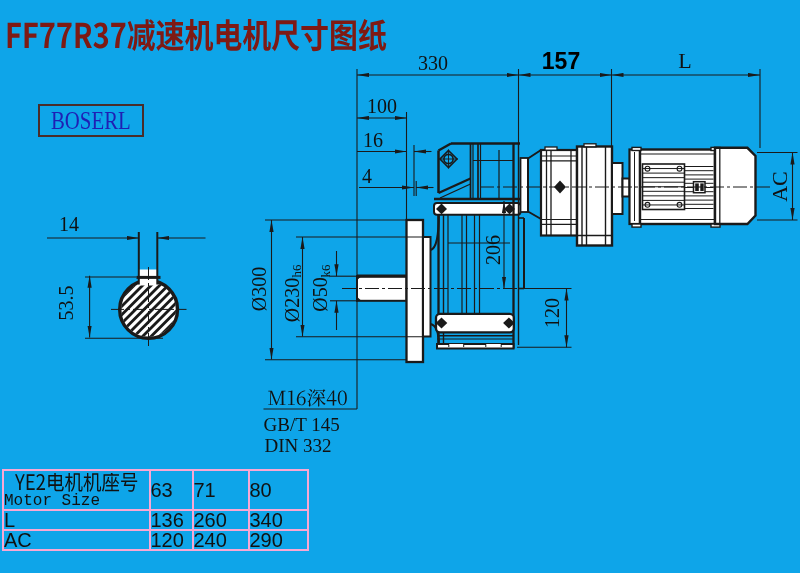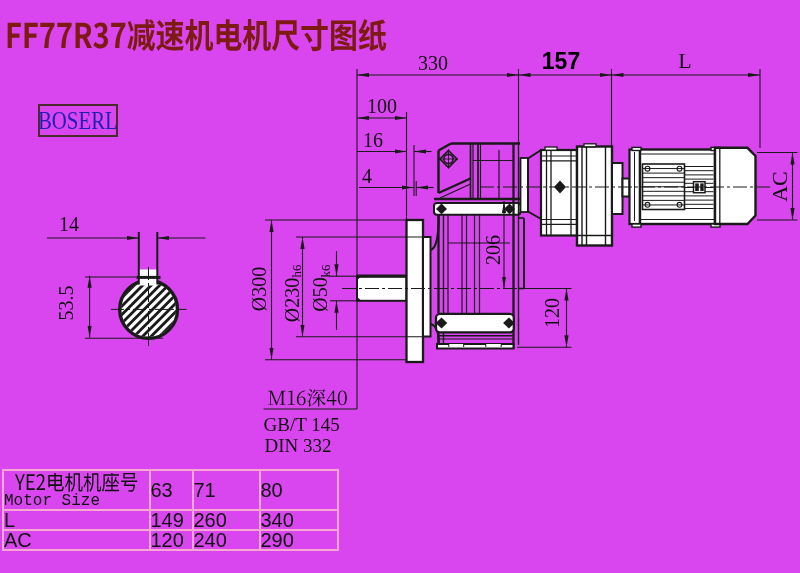--- a/index.html
+++ b/index.html
@@ -1,24 +1,24 @@
 <!DOCTYPE html>
 <html><head>
 <meta charset="utf-8">
 <style>
   html,body { margin:0; padding:0; background:#ffffff; }
-  #stage { position:relative; width:800px; height:573px; background:#d946ef;
+  #stage { position:relative; width:800px; height:573px; background:#0ea5e9;
            font-family:"Liberation Serif", serif; overflow:hidden; }
   #drawing { position:absolute; left:0; top:0; }
   .dim { font-family:"Liberation Serif", serif; font-size:20px; fill:#111; }
   .dim-sub { font-family:"Liberation Serif", serif; font-size:13px; fill:#111; }
   .dim-bold { font-family:"Liberation Sans", sans-serif; font-size:23px; font-weight:bold; fill:#000; }
   .dim-L { font-family:"Liberation Serif", serif; font-size:22px; fill:#111; }
   .note { font-family:"Liberation Serif", serif; font-size:19px; fill:#111; }
-  #logo { position:absolute; left:38px; top:104px; width:80px; height:33px;
+  #logo { position:absolute; left:38px; top:104px; width:106px; height:33px;
           border:2.5px solid #4a2d2a; box-sizing:border-box;
           display:flex; align-items:center; justify-content:center; }
   #logo span { font-family:"Liberation Serif", serif; font-size:26px; color:#1f1fb4;
                letter-spacing:0px; line-height:1; transform:scaleX(0.8); }
   #spec-table { position:absolute; left:2px; top:469px; border-collapse:collapse;
                 table-layout:fixed; }
   #spec-table td { border:2px solid #f9a8d4; padding:0; text-align:left; vertical-align:middle;
                    font-family:"Liberation Sans", sans-serif; font-size:20px; color:#111;
                    box-sizing:border-box; line-height:18px; }
   #spec-table td.hcell { font-family:"Liberation Sans", sans-serif; }
@@ -302,26 +302,26 @@
         <tr>
     <td class="hcell" style="width:146.5px;height:40px">
       <svg class="hcn" width="125" height="21" viewBox="0 0 125 21">
         <g transform="translate(1,17) scale(0.86,1)">
           <path d="M4.7 0.0V-6.1L-0.0 -15.8H2.1L4.1 -11.3Q4.5 -10.4 4.9 -9.6Q5.3 -8.8 5.7 -7.9H5.8Q6.2 -8.8 6.6 -9.6Q7.0 -10.4 7.3 -11.3L9.4 -15.8H11.4L6.7 -6.1V0.0Z M13.6 0.0V-15.8H22.7V-14.1H15.6V-9.1H21.5V-7.4H15.6V-1.7H22.9V0.0Z M25.0 0.0V-1.2Q27.5 -3.3 29.1 -5.1Q30.7 -6.9 31.5 -8.4Q32.2 -10.0 32.2 -11.3Q32.2 -12.2 31.9 -12.9Q31.6 -13.6 31.0 -14.0Q30.3 -14.4 29.3 -14.4Q28.4 -14.4 27.6 -13.9Q26.7 -13.4 26.1 -12.6L24.9 -13.7Q25.9 -14.8 27.0 -15.4Q28.1 -16.0 29.6 -16.0Q31.0 -16.0 32.0 -15.5Q33.1 -14.9 33.6 -13.9Q34.2 -12.8 34.2 -11.4Q34.2 -9.8 33.4 -8.2Q32.6 -6.6 31.2 -5.0Q29.8 -3.3 28.0 -1.5Q28.6 -1.6 29.3 -1.6Q30.0 -1.7 30.6 -1.7H34.9V0.0Z M39.5 -10.3H53.8V-8.8H39.5ZM45.7 -18.0H47.4V-1.8Q47.4 -1.2 47.5 -0.8Q47.7 -0.5 48.0 -0.4Q48.3 -0.3 48.9 -0.3Q49.1 -0.3 49.6 -0.3Q50.0 -0.3 50.6 -0.3Q51.2 -0.3 51.8 -0.3Q52.3 -0.3 52.8 -0.3Q53.3 -0.3 53.5 -0.3Q54.1 -0.3 54.4 -0.6Q54.7 -0.9 54.9 -1.6Q55.0 -2.4 55.1 -3.8Q55.4 -3.6 55.9 -3.4Q56.3 -3.2 56.7 -3.1Q56.6 -1.4 56.3 -0.5Q56.0 0.5 55.4 0.9Q54.8 1.3 53.6 1.3Q53.4 1.3 53.0 1.3Q52.5 1.3 51.8 1.3Q51.2 1.3 50.6 1.3Q50.0 1.3 49.5 1.3Q49.0 1.3 48.8 1.3Q47.6 1.3 47.0 1.1Q46.3 0.8 46.0 0.1Q45.7 -0.6 45.7 -1.8ZM39.7 -14.9H54.6V-4.1H39.7V-5.7H53.0V-13.4H39.7ZM38.7 -14.9H40.4V-2.8H38.7Z M69.2 -16.8H74.5V-15.3H69.2ZM68.2 -16.8H69.8V-9.9Q69.8 -8.6 69.7 -7.1Q69.5 -5.5 69.2 -4.0Q68.8 -2.4 68.1 -0.9Q67.4 0.5 66.2 1.7Q66.1 1.6 65.9 1.4Q65.7 1.2 65.4 1.0Q65.2 0.8 65.0 0.7Q66.1 -0.4 66.7 -1.8Q67.4 -3.1 67.7 -4.5Q68.0 -5.9 68.1 -7.3Q68.2 -8.7 68.2 -9.9ZM73.8 -16.8H75.4V-1.3Q75.4 -0.8 75.5 -0.5Q75.5 -0.2 75.6 -0.1Q75.7 0.0 76.0 0.0Q76.1 0.0 76.3 0.0Q76.4 0.0 76.6 0.0Q76.9 0.0 77.0 -0.2Q77.1 -0.3 77.2 -0.4Q77.2 -0.6 77.2 -1.0Q77.3 -1.3 77.3 -2.1Q77.3 -3.0 77.3 -4.0Q77.6 -3.8 77.9 -3.6Q78.3 -3.4 78.6 -3.3Q78.6 -2.7 78.5 -2.1Q78.5 -1.4 78.5 -0.8Q78.4 -0.3 78.4 0.0Q78.2 0.9 77.8 1.2Q77.6 1.4 77.3 1.4Q77.0 1.5 76.6 1.5Q76.4 1.5 76.1 1.5Q75.8 1.5 75.6 1.5Q75.2 1.5 74.9 1.4Q74.6 1.3 74.3 1.1Q74.1 0.9 74.0 0.7Q73.9 0.4 73.9 -0.1Q73.8 -0.6 73.8 -1.5ZM58.6 -13.4H66.9V-11.9H58.6ZM62.2 -18.1H63.8V1.7H62.2ZM62.1 -12.5 63.2 -12.1Q62.9 -10.8 62.4 -9.4Q62.0 -8.0 61.4 -6.7Q60.9 -5.4 60.2 -4.2Q59.6 -3.1 59.0 -2.3Q58.8 -2.6 58.6 -3.0Q58.3 -3.5 58.1 -3.8Q58.7 -4.5 59.3 -5.5Q59.9 -6.5 60.5 -7.7Q61.0 -8.8 61.4 -10.1Q61.9 -11.3 62.1 -12.5ZM63.6 -10.1Q63.9 -9.9 64.3 -9.4Q64.8 -8.9 65.4 -8.3Q65.9 -7.6 66.4 -7.1Q66.9 -6.6 67.1 -6.4L66.1 -5.0Q65.8 -5.4 65.4 -6.0Q65.0 -6.6 64.5 -7.3Q64.0 -7.9 63.5 -8.5Q63.1 -9.0 62.8 -9.4Z M90.7 -16.8H96.0V-15.3H90.7ZM89.7 -16.8H91.3V-9.9Q91.3 -8.6 91.2 -7.1Q91.0 -5.5 90.7 -4.0Q90.3 -2.4 89.6 -0.9Q88.9 0.5 87.7 1.7Q87.6 1.6 87.4 1.4Q87.2 1.2 86.9 1.0Q86.7 0.8 86.5 0.7Q87.6 -0.4 88.2 -1.8Q88.9 -3.1 89.2 -4.5Q89.5 -5.9 89.6 -7.3Q89.7 -8.7 89.7 -9.9ZM95.3 -16.8H96.9V-1.3Q96.9 -0.8 97.0 -0.5Q97.0 -0.2 97.1 -0.1Q97.2 0.0 97.5 0.0Q97.6 0.0 97.8 0.0Q97.9 0.0 98.1 0.0Q98.4 0.0 98.5 -0.2Q98.6 -0.3 98.7 -0.4Q98.7 -0.6 98.7 -1.0Q98.8 -1.3 98.8 -2.1Q98.8 -3.0 98.8 -4.0Q99.1 -3.8 99.4 -3.6Q99.8 -3.4 100.1 -3.3Q100.1 -2.7 100.0 -2.1Q100.0 -1.4 100.0 -0.8Q99.9 -0.3 99.9 0.0Q99.7 0.9 99.3 1.2Q99.1 1.4 98.8 1.4Q98.5 1.5 98.1 1.5Q97.9 1.5 97.6 1.5Q97.3 1.5 97.1 1.5Q96.7 1.5 96.4 1.4Q96.1 1.3 95.8 1.1Q95.6 0.9 95.5 0.7Q95.4 0.4 95.4 -0.1Q95.3 -0.6 95.3 -1.5ZM80.1 -13.4H88.4V-11.9H80.1ZM83.7 -18.1H85.3V1.7H83.7ZM83.6 -12.5 84.7 -12.1Q84.4 -10.8 83.9 -9.4Q83.5 -8.0 82.9 -6.7Q82.4 -5.4 81.7 -4.2Q81.1 -3.1 80.5 -2.3Q80.3 -2.6 80.1 -3.0Q79.8 -3.5 79.6 -3.8Q80.2 -4.5 80.8 -5.5Q81.4 -6.5 82.0 -7.7Q82.5 -8.8 82.9 -10.1Q83.4 -11.3 83.6 -12.5ZM85.1 -10.1Q85.4 -9.9 85.8 -9.4Q86.3 -8.9 86.9 -8.3Q87.4 -7.6 87.9 -7.1Q88.4 -6.6 88.6 -6.4L87.6 -5.0Q87.3 -5.4 86.9 -6.0Q86.5 -6.6 86.0 -7.3Q85.5 -7.9 85.0 -8.5Q84.6 -9.0 84.3 -9.4Z M112.0 -13.4H113.5V0.4H112.0ZM106.0 -4.9H119.7V-3.5H106.0ZM104.6 -0.3H121.0V1.2H104.6ZM108.0 -13.0 109.5 -12.9Q109.1 -10.6 108.3 -8.8Q107.4 -7.0 106.0 -5.8Q105.9 -6.0 105.7 -6.1Q105.4 -6.3 105.2 -6.5Q105.0 -6.6 104.8 -6.7Q106.1 -7.8 106.9 -9.4Q107.7 -11.0 108.0 -13.0ZM107.5 -9.6 108.5 -10.6Q109.0 -10.1 109.6 -9.5Q110.2 -9.0 110.8 -8.4Q111.3 -7.9 111.6 -7.5L110.6 -6.4Q110.3 -6.8 109.8 -7.4Q109.3 -8.0 108.7 -8.6Q108.1 -9.1 107.5 -9.6ZM116.8 -13.0 118.2 -12.8Q117.9 -10.6 116.9 -8.9Q116.0 -7.2 114.7 -6.1Q114.6 -6.2 114.4 -6.4Q114.1 -6.6 113.9 -6.8Q113.7 -7.0 113.5 -7.1Q114.8 -8.0 115.6 -9.6Q116.5 -11.1 116.8 -13.0ZM116.0 -9.7 117.0 -10.6Q117.7 -10.0 118.4 -9.4Q119.2 -8.7 119.9 -8.1Q120.6 -7.5 121.0 -7.0L120.0 -5.9Q119.6 -6.4 118.9 -7.1Q118.2 -7.8 117.5 -8.4Q116.7 -9.1 116.0 -9.7ZM103.8 -15.8H120.9V-14.3H103.8ZM102.9 -15.8H104.5V-9.8Q104.5 -8.6 104.4 -7.1Q104.4 -5.6 104.1 -4.1Q103.9 -2.5 103.5 -1.0Q103.1 0.4 102.5 1.7Q102.3 1.5 102.1 1.3Q101.8 1.2 101.6 1.0Q101.3 0.8 101.1 0.8Q101.7 -0.4 102.1 -1.8Q102.5 -3.1 102.6 -4.5Q102.8 -5.9 102.9 -7.3Q102.9 -8.6 102.9 -9.8ZM110.8 -17.7 112.3 -18.2Q112.9 -17.5 113.3 -16.7Q113.8 -15.8 114.1 -15.2L112.5 -14.6Q112.3 -15.3 111.8 -16.1Q111.3 -17.0 110.8 -17.7Z M127.6 -15.7V-12.8H137.8V-15.7ZM126.0 -17.2H139.5V-11.4H126.0ZM123.4 -9.4H142.1V-8.0H123.4ZM127.4 -5.6H138.3V-4.1H127.4ZM137.8 -5.6H139.6Q139.6 -5.6 139.5 -5.4Q139.5 -5.3 139.5 -5.1Q139.5 -5.0 139.5 -4.8Q139.2 -3.0 138.9 -1.8Q138.7 -0.7 138.3 0.0Q138.0 0.7 137.6 1.1Q137.2 1.4 136.8 1.5Q136.4 1.6 135.8 1.7Q135.2 1.7 134.2 1.7Q133.2 1.7 132.1 1.6Q132.1 1.2 131.9 0.8Q131.8 0.4 131.5 0.0Q132.7 0.2 133.7 0.2Q134.8 0.2 135.2 0.2Q135.6 0.2 135.9 0.2Q136.1 0.2 136.3 0.0Q136.6 -0.2 136.9 -0.8Q137.1 -1.5 137.4 -2.6Q137.6 -3.7 137.8 -5.3ZM128.1 -8.8 129.8 -8.6Q129.5 -7.8 129.3 -7.0Q129.0 -6.2 128.7 -5.4Q128.5 -4.7 128.2 -4.1H126.4Q126.7 -4.7 127.0 -5.6Q127.3 -6.4 127.5 -7.2Q127.8 -8.1 128.1 -8.8Z" fill="#111" aria-label="YE2电机机座号"></path>
         </g>
       </svg>
       <div class="motor-size">Motor Size</div>
     </td>
     <td style="width:43px">63</td>
-    <td style="width:67px">71</td>
-    <td style="width:78px">80</td>
+    <td style="width:56px">71</td>
+    <td style="width:59px">80</td>
   </tr>
   <tr>
     <td style="height:15px">L</td>
-    <td>149</td>
+    <td>136</td>
     <td>260</td>
     <td>340</td>
   </tr>
   <tr>
     <td style="height:16px">AC</td>
     <td>120</td>
     <td>240</td>
     <td>290</td>
   </tr>
 </tbody>

